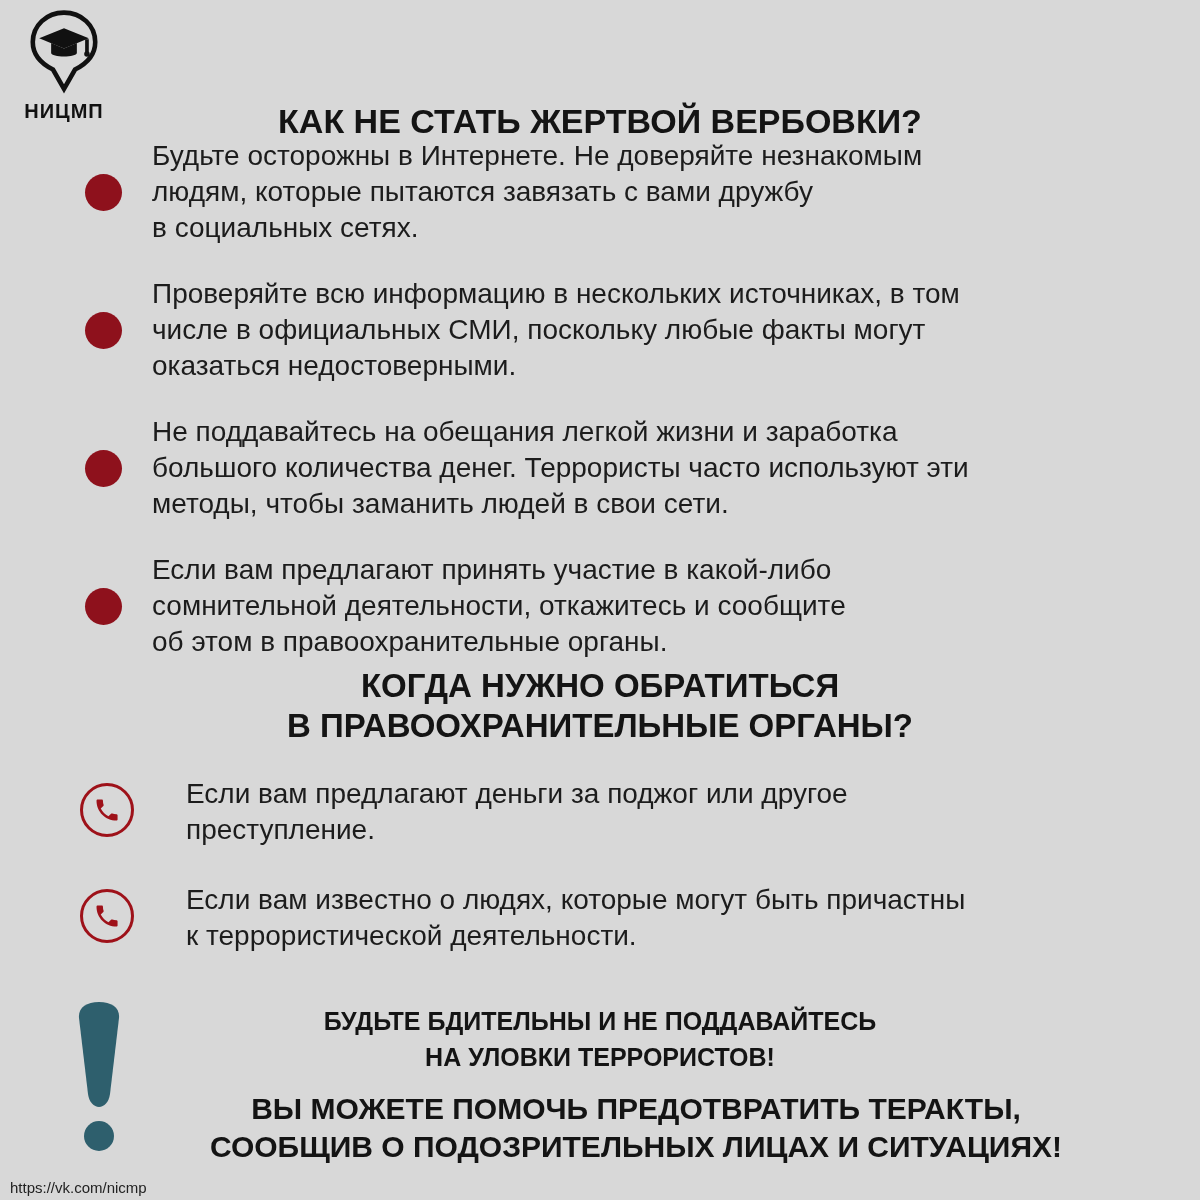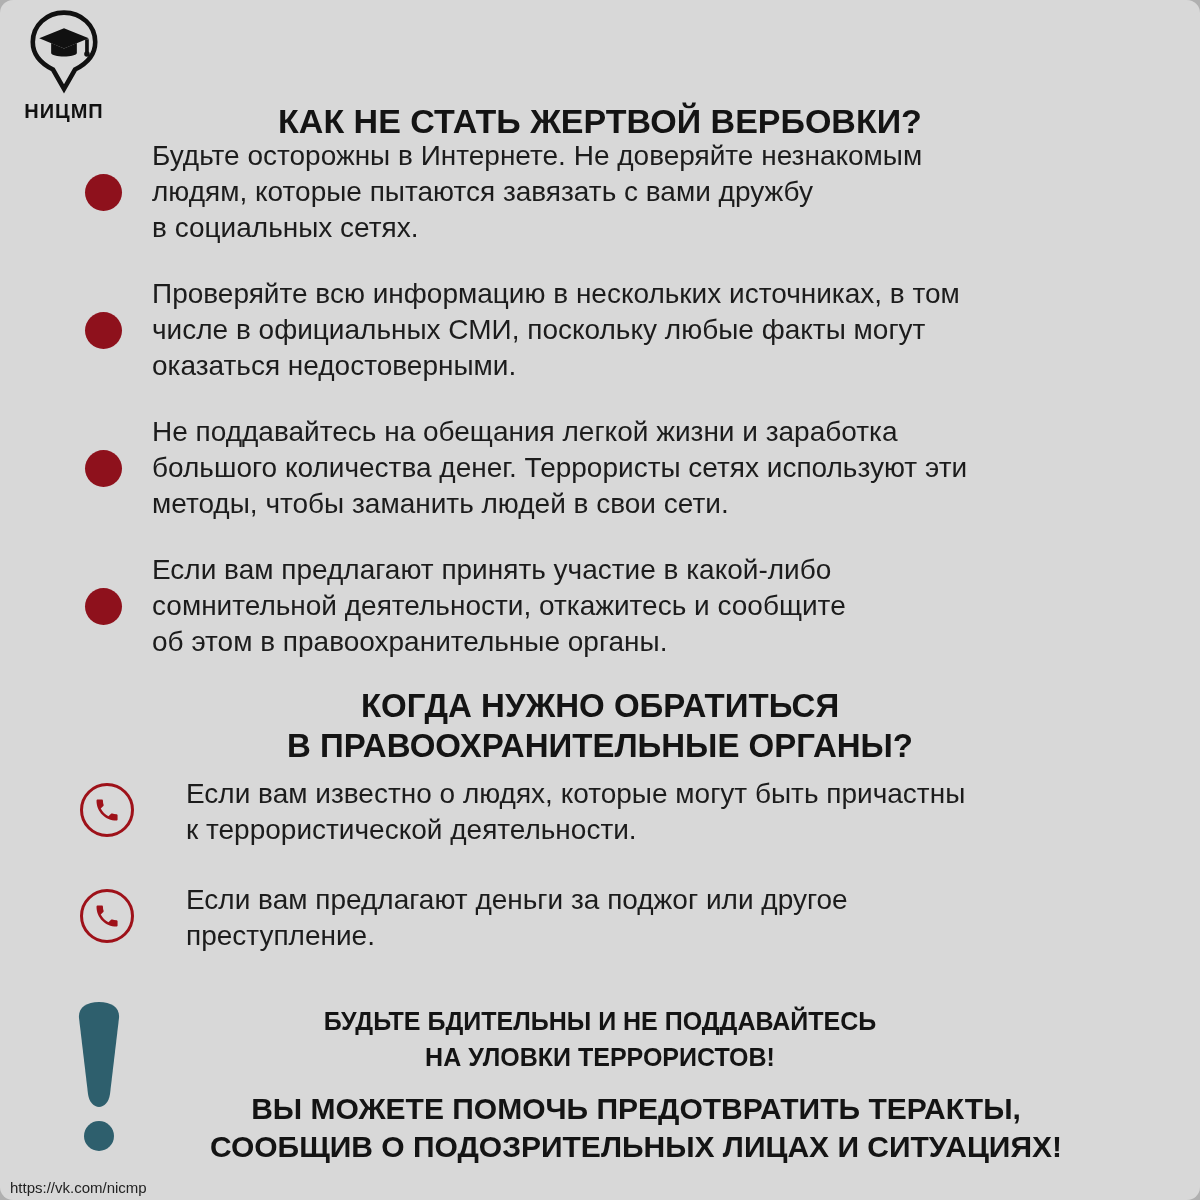--- a/index.html
+++ b/index.html
@@ -7,21 +7,20 @@
     font-family: "Liberation Sans", sans-serif;
     background: #b0b0b0;
   }
   #poster {
     position: relative;
     width: 1200px;
     height: 1200px;
     background: #d8d8d8;
     overflow: hidden;
     color: #1c1c1c;
-    border-radius: 13px;
   }
 
   
   .logo {
     position: absolute;
     top: 8px;
     left: 12px;
     width: 104px;
     text-align: center;
   }
@@ -71,21 +70,21 @@
   .body-text {
     font-size: 28px;
     line-height: 36px;
     white-space: pre-line;
     color: #1c1c1c;
   }
 
   
   .title2 {
     position: absolute;
-    top: 686px;
+    top: 666px;
     left: 0;
     width: 100%;
     text-align: center;
     font-size: 33px;
     font-weight: bold;
     line-height: 40px;
     white-space: pre-line;
     color: #141414;
   }
 
@@ -176,59 +175,59 @@
     </div>
     <div class="bullet-item">
       <div class="bullet-dot"></div>
       <div class="body-text">Проверяйте всю информацию в нескольких источниках, в том
 числе в официальных СМИ, поскольку любые факты могут
 оказаться недостоверными.</div>
     </div>
     <div class="bullet-item">
       <div class="bullet-dot"></div>
       <div class="body-text">Не поддавайтесь на обещания легкой жизни и заработка
-большого количества денег. Террористы сетях используют эти
+большого количества денег. Террористы часто используют эти
 методы, чтобы заманить людей в свои сети.</div>
     </div>
     <div class="bullet-item">
       <div class="bullet-dot"></div>
       <div class="body-text">Если вам предлагают принять участие в какой-либо
 сомнительной деятельности, откажитесь и сообщите
 об этом в правоохранительные органы.</div>
     </div>
   </div>
 
   <div class="title2">КОГДА НУЖНО ОБРАТИТЬСЯ
 В ПРАВООХРАНИТЕЛЬНЫЕ ОРГАНЫ?</div>
 
   <div class="phone-items">
+    <div class="phone-item">
+      <span class="phone-icon">
+        <svg width="58" height="58" viewBox="0 0 58 58">
+          <circle cx="29" cy="29" r="25.5" fill="none" stroke="#9e1119" stroke-width="3"></circle>
+          <g transform="translate(15,15) scale(1.17)">
+            <path fill="#9e1119" d="M6.62 10.79c1.44 2.83 3.76 5.14 6.59 6.59l2.2-2.2c.27-.27.67-.36 1.02-.24 1.12.37 2.33.57 3.57.57.55 0 1 .45 1 1V20c0 .55-.45 1-1 1-9.39 0-17-7.61-17-17 0-.55.45-1 1-1h3.5c.55 0 1 .45 1 1 0 1.25.2 2.45.57 3.57.11.35.03.74-.25 1.02l-2.2 2.2z"></path>
+          </g>
+        </svg>
+      </span>
+      <div class="body-text">Если вам предлагают деньги за поджог или другое
+преступление.</div>
+    </div>
     <div class="phone-item">
       <span class="phone-icon">
         <svg width="58" height="58" viewBox="0 0 58 58">
           <circle cx="29" cy="29" r="25.5" fill="none" stroke="#9e1119" stroke-width="3"></circle>
           <g transform="translate(15,15) scale(1.17)">
             <path fill="#9e1119" d="M6.62 10.79c1.44 2.83 3.76 5.14 6.59 6.59l2.2-2.2c.27-.27.67-.36 1.02-.24 1.12.37 2.33.57 3.57.57.55 0 1 .45 1 1V20c0 .55-.45 1-1 1-9.39 0-17-7.61-17-17 0-.55.45-1 1-1h3.5c.55 0 1 .45 1 1 0 1.25.2 2.45.57 3.57.11.35.03.74-.25 1.02l-2.2 2.2z"></path>
           </g>
         </svg>
       </span>
       <div class="body-text">Если вам известно о людях, которые могут быть причастны
 к террористической деятельности.</div>
     </div>
-    <div class="phone-item">
-      <span class="phone-icon">
-        <svg width="58" height="58" viewBox="0 0 58 58">
-          <circle cx="29" cy="29" r="25.5" fill="none" stroke="#9e1119" stroke-width="3"></circle>
-          <g transform="translate(15,15) scale(1.17)">
-            <path fill="#9e1119" d="M6.62 10.79c1.44 2.83 3.76 5.14 6.59 6.59l2.2-2.2c.27-.27.67-.36 1.02-.24 1.12.37 2.33.57 3.57.57.55 0 1 .45 1 1V20c0 .55-.45 1-1 1-9.39 0-17-7.61-17-17 0-.55.45-1 1-1h3.5c.55 0 1 .45 1 1 0 1.25.2 2.45.57 3.57.11.35.03.74-.25 1.02l-2.2 2.2z"></path>
-          </g>
-        </svg>
-      </span>
-      <div class="body-text">Если вам предлагают деньги за поджог или другое
-преступление.</div>
-    </div>
   </div>
 
   <span class="exclaim">
     <svg width="62" height="158" viewBox="0 0 62 158">
       <path d="M31 4 C44 4 52 10 51 20 L42 96 C41 104 36 109 31 109 C26 109 21 104 20 96 L11 20 C10 10 18 4 31 4 Z" fill="#2e5f6d"></path>
       <circle cx="31" cy="138" r="15" fill="#2e5f6d"></circle>
     </svg>
   </span>
 
   <div class="warning1">БУДЬТЕ БДИТЕЛЬНЫ И НЕ ПОДДАВАЙТЕСЬ

